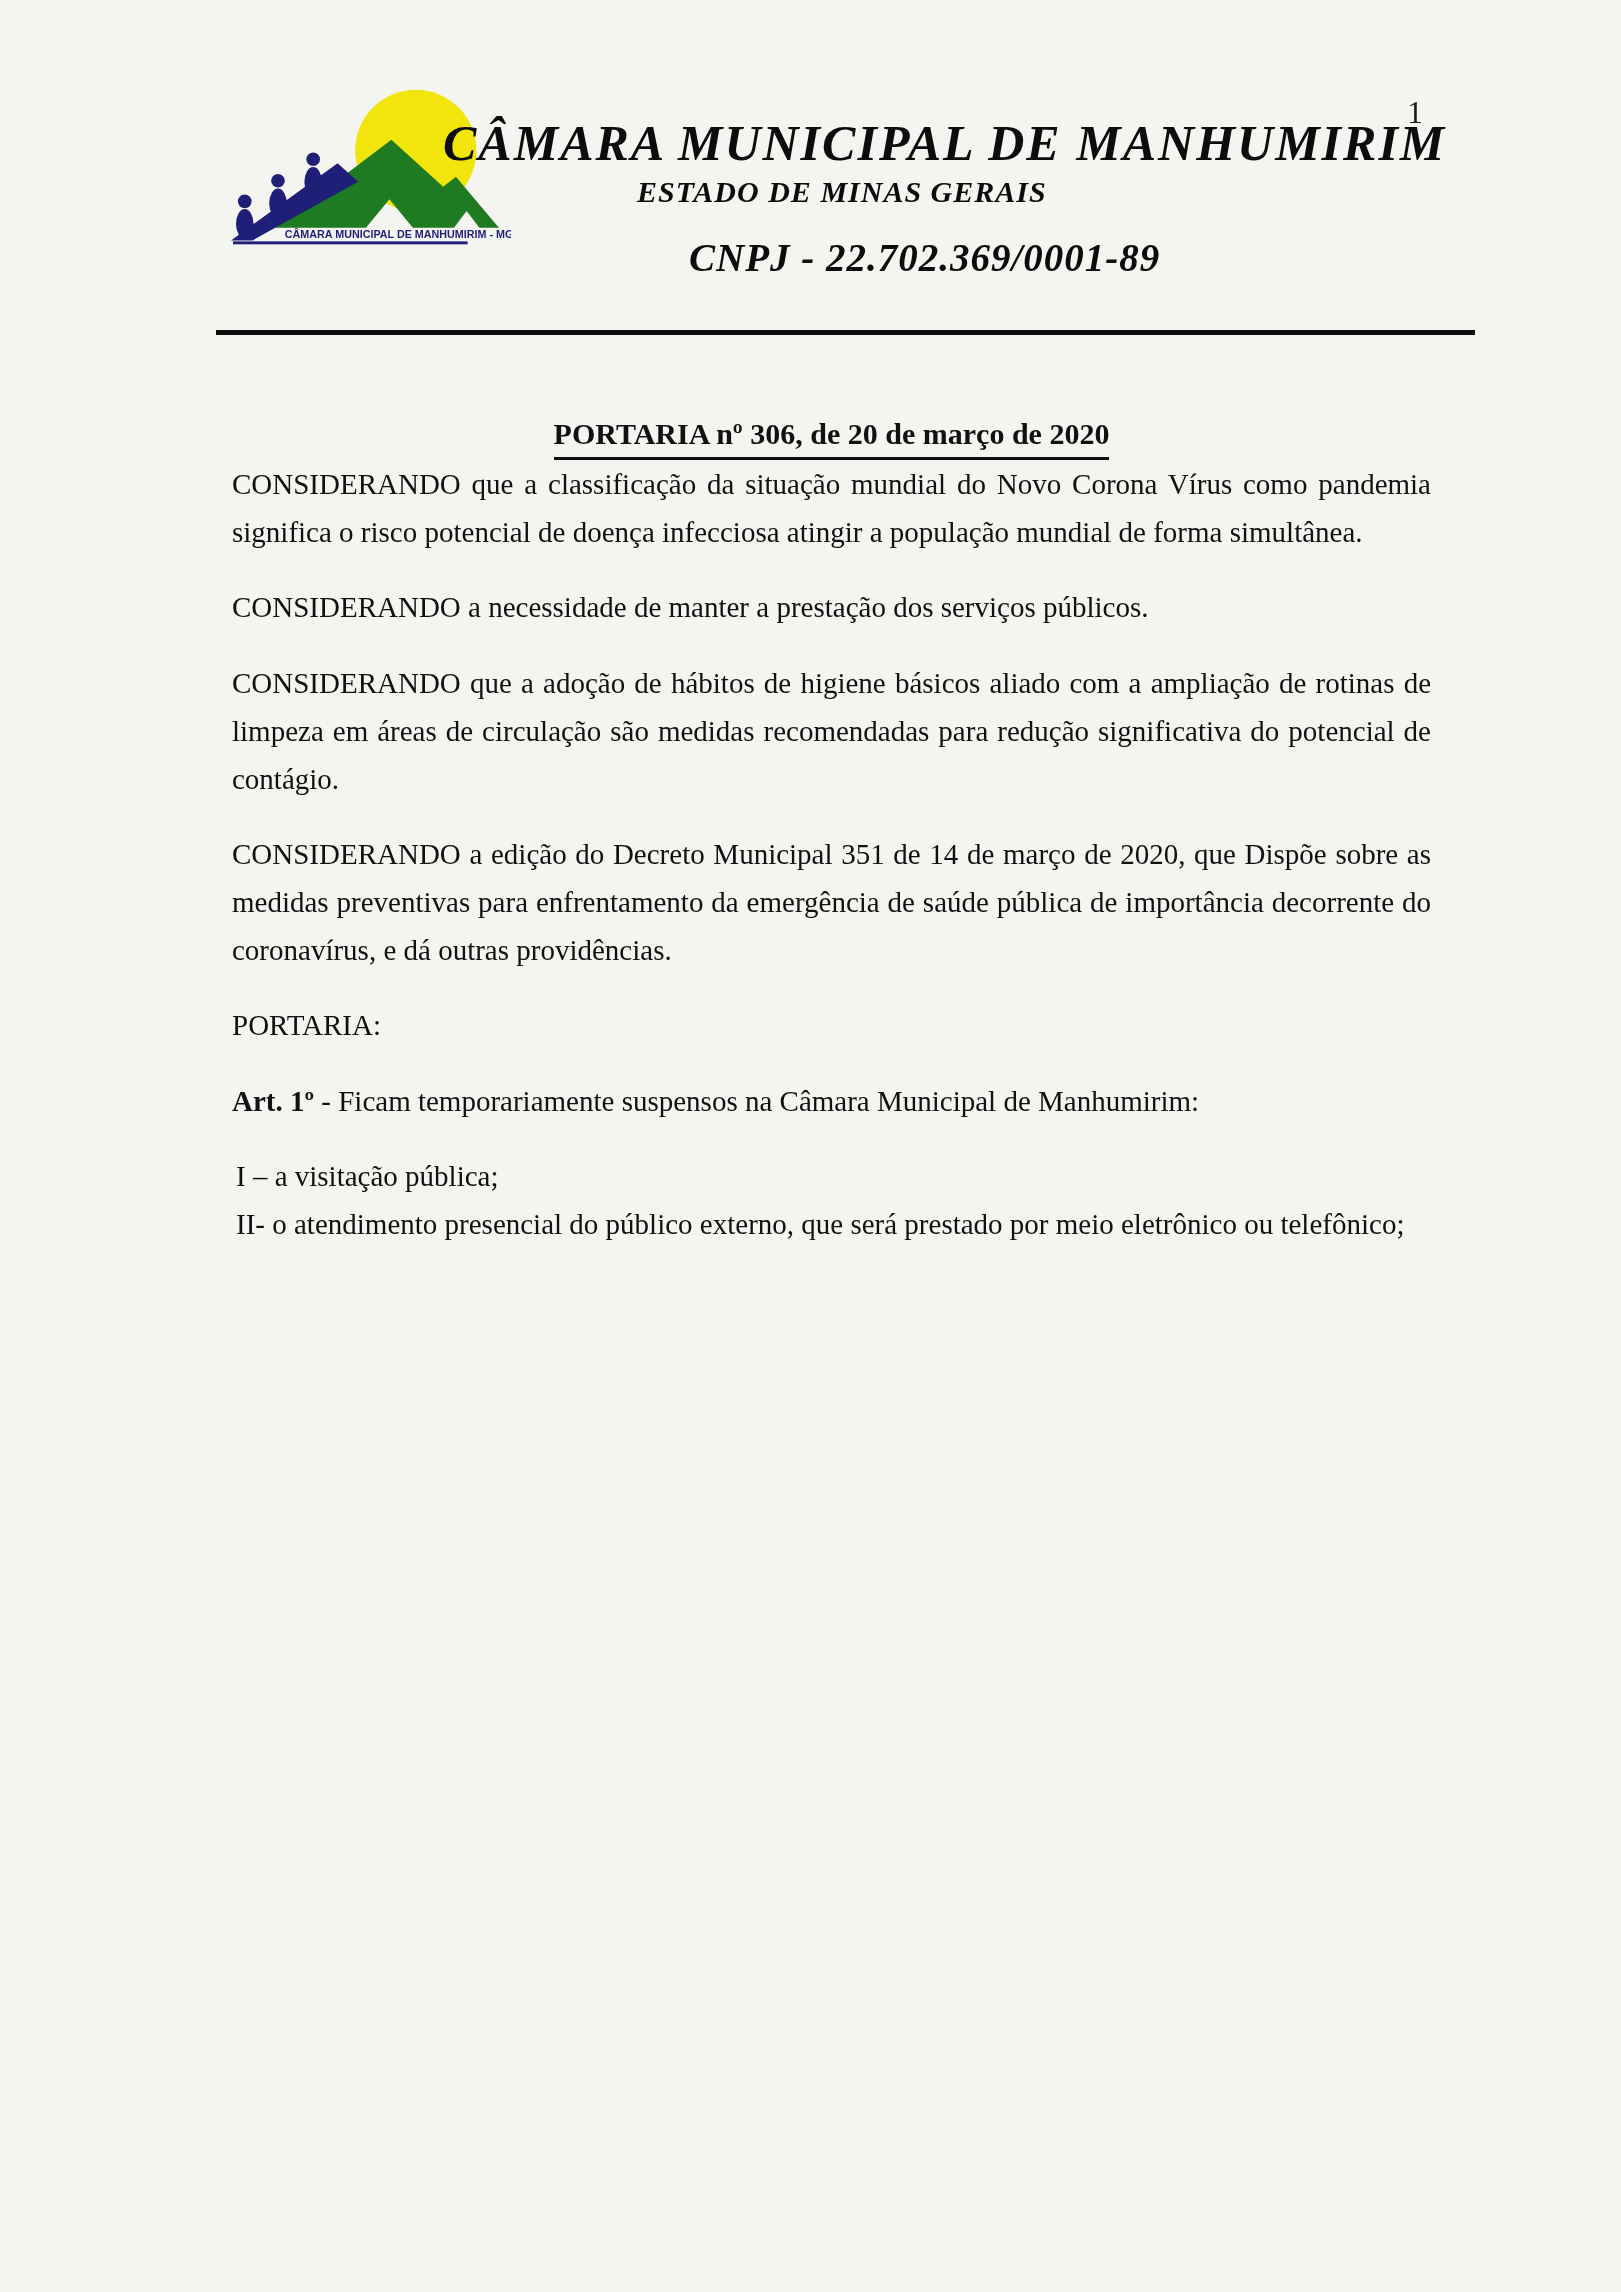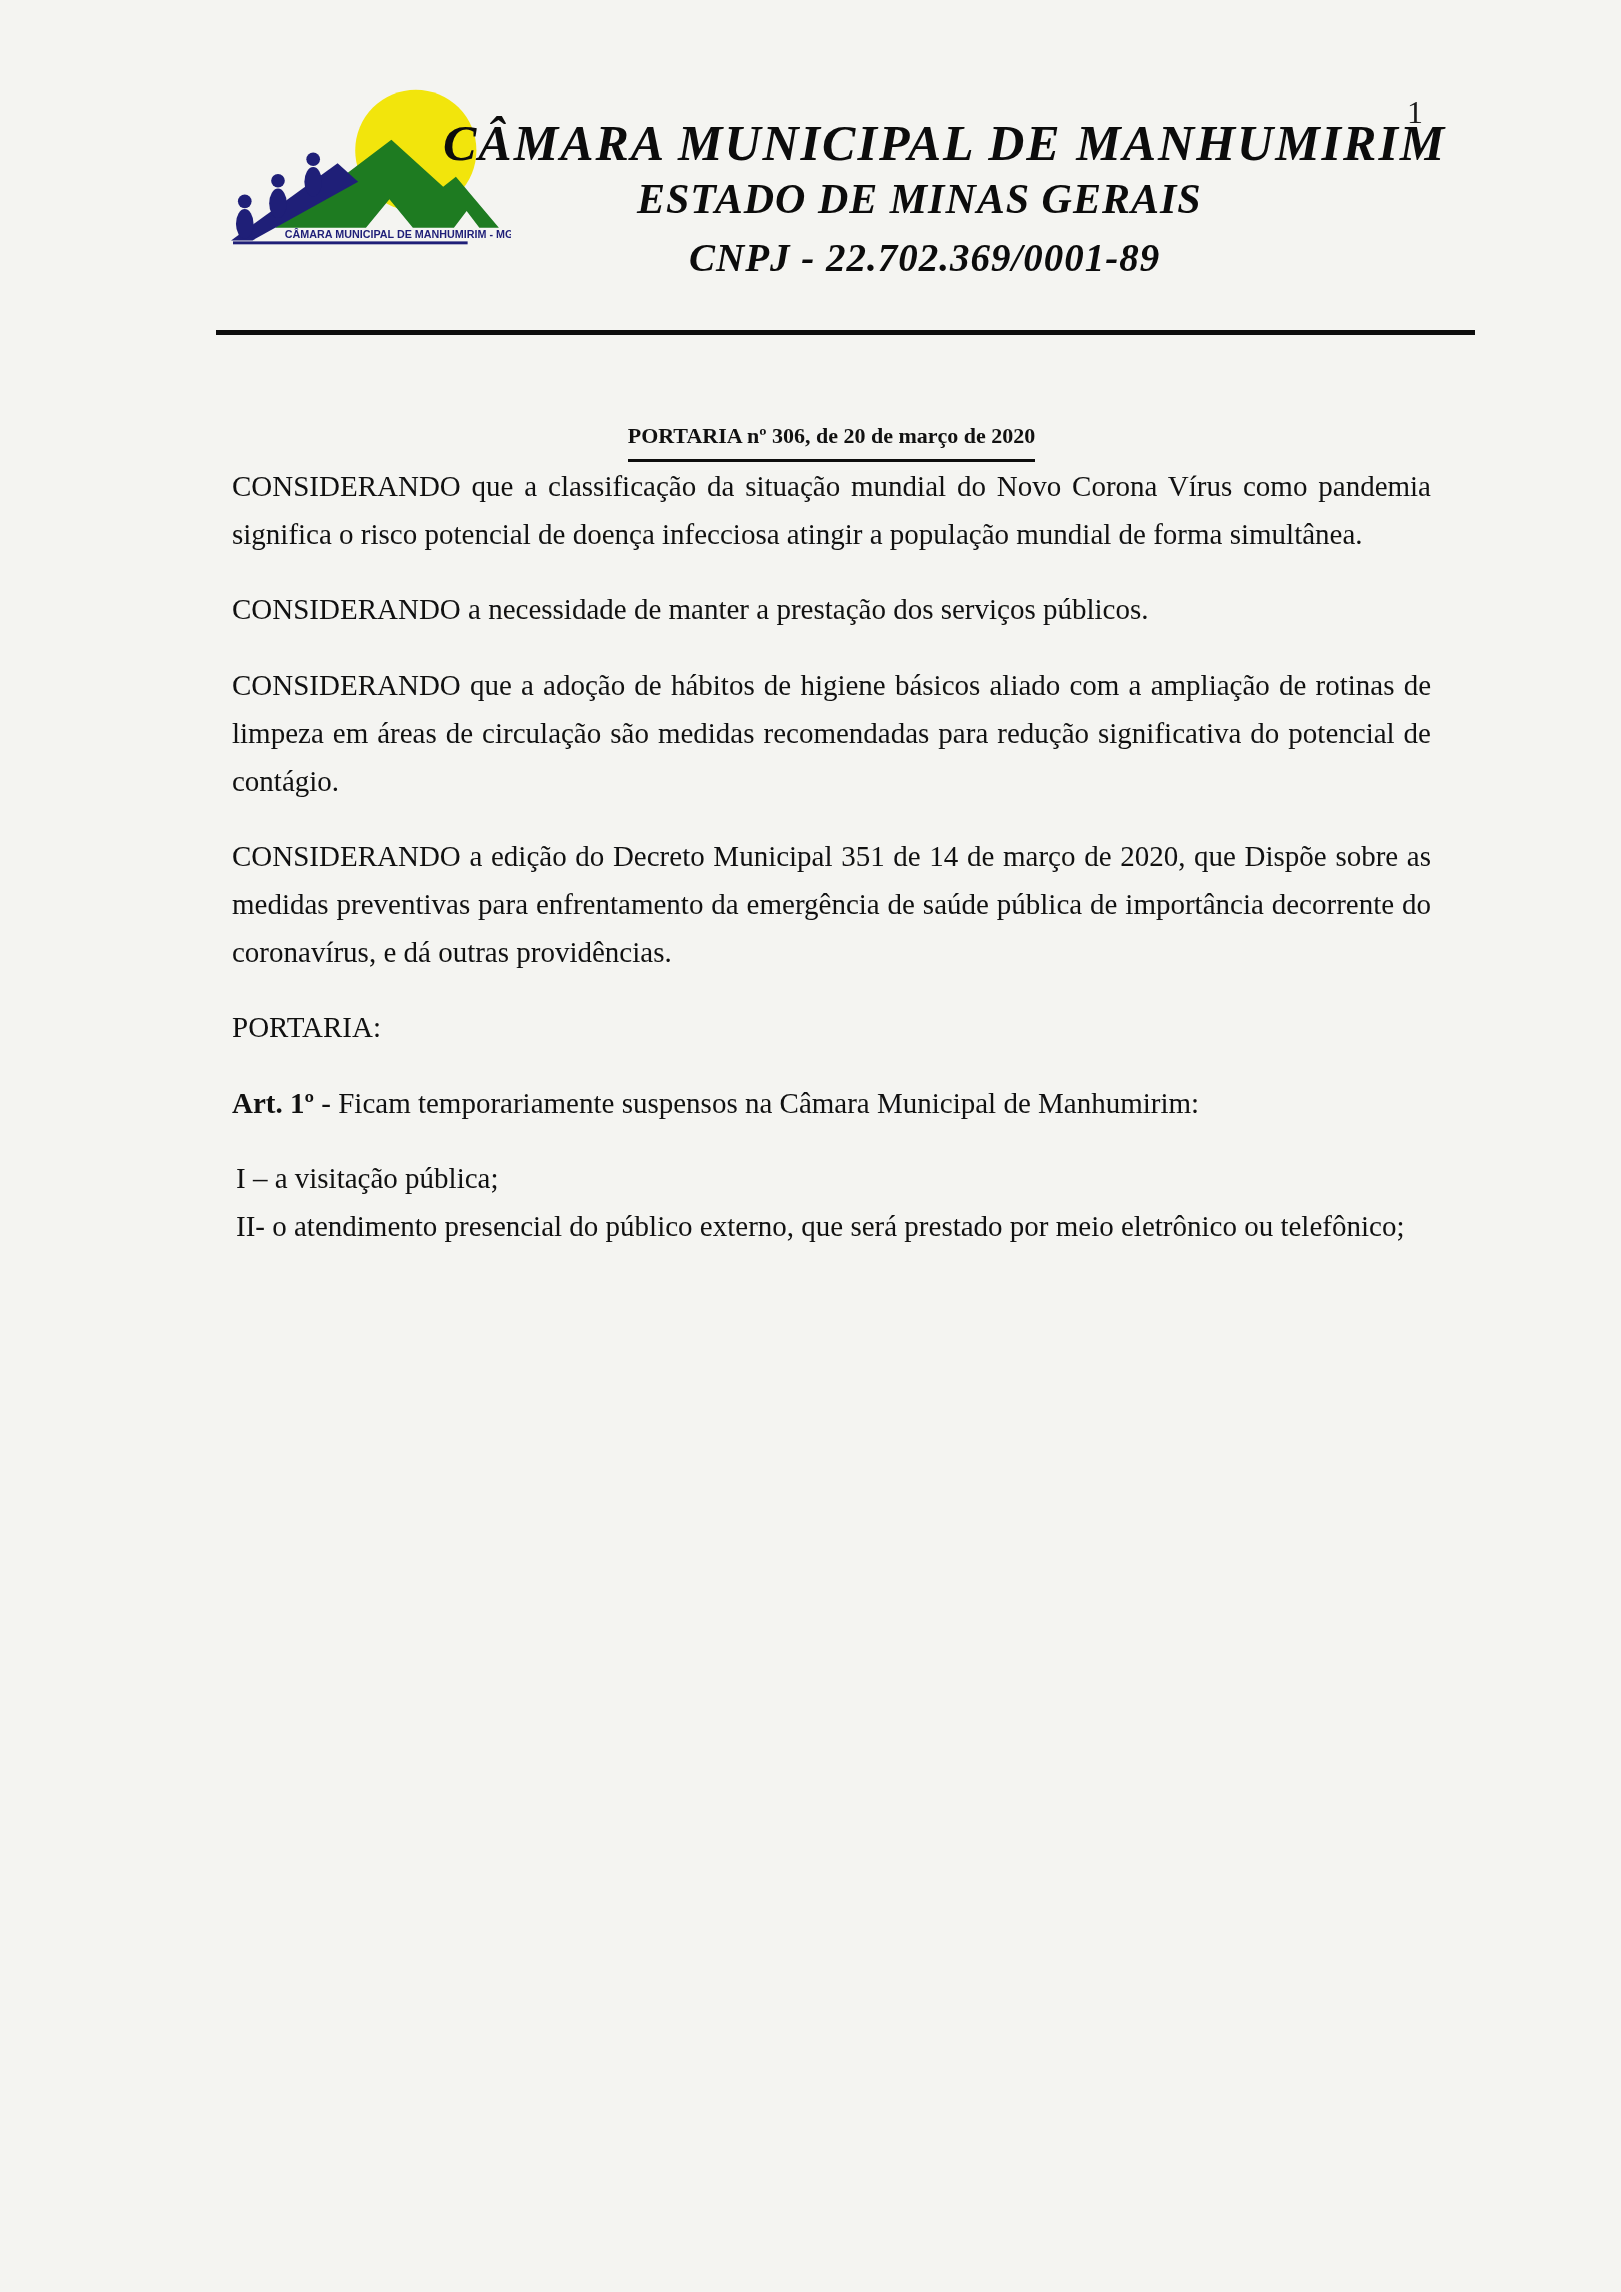--- a/index.html
+++ b/index.html
@@ -13,21 +13,21 @@
   }
   
   .logo{position:absolute;left:174px;top:84px;width:337px;height:174px;}
   .hline1{
     position:absolute;left:443px;top:114px;
     font-size:50px;font-style:italic;font-weight:bold;
     letter-spacing:2px;white-space:nowrap;color:#0c0c0c;
   }
   .hline2{
     position:absolute;left:637px;top:175px;
-    font-size:42px;font-style:italic;font-weight:bold;
+    font-size:30px;font-style:italic;font-weight:bold;
     letter-spacing:1px;white-space:nowrap;color:#0c0c0c;
   }
   .hline3{
     position:absolute;left:689px;top:235px;
     font-size:39px;font-style:italic;font-weight:bold;
     letter-spacing:1px;white-space:nowrap;color:#0c0c0c;
   }
   .pagenum{
     position:absolute;left:1407px;top:94px;
     font-size:32px;color:#1a1a1a;
@@ -40,21 +40,21 @@
   .content{
     position:absolute;left:232px;top:0;width:1199px;
     font-size:29px;line-height:48px;text-align:justify;
   }
   .doc-title{
     margin-top:413px;
     text-align:center;line-height:41px;
   }
   .doc-title span{
     display:inline-block;
-    font-weight:bold;font-size:22px;
+    font-weight:bold;font-size:30px;
     border-bottom:3.9px solid #0d0d0d;
     padding-bottom:2.9px;white-space:nowrap;text-align:right;
   }
   .epigraph{
     margin-top:131px;margin-left:559px;width:640px;
     font-weight:bold;font-style:italic;
     text-align:justify;
   }
   .body-start{margin-top:100px;}
   .para{margin:0 0 27.4px 0;}

